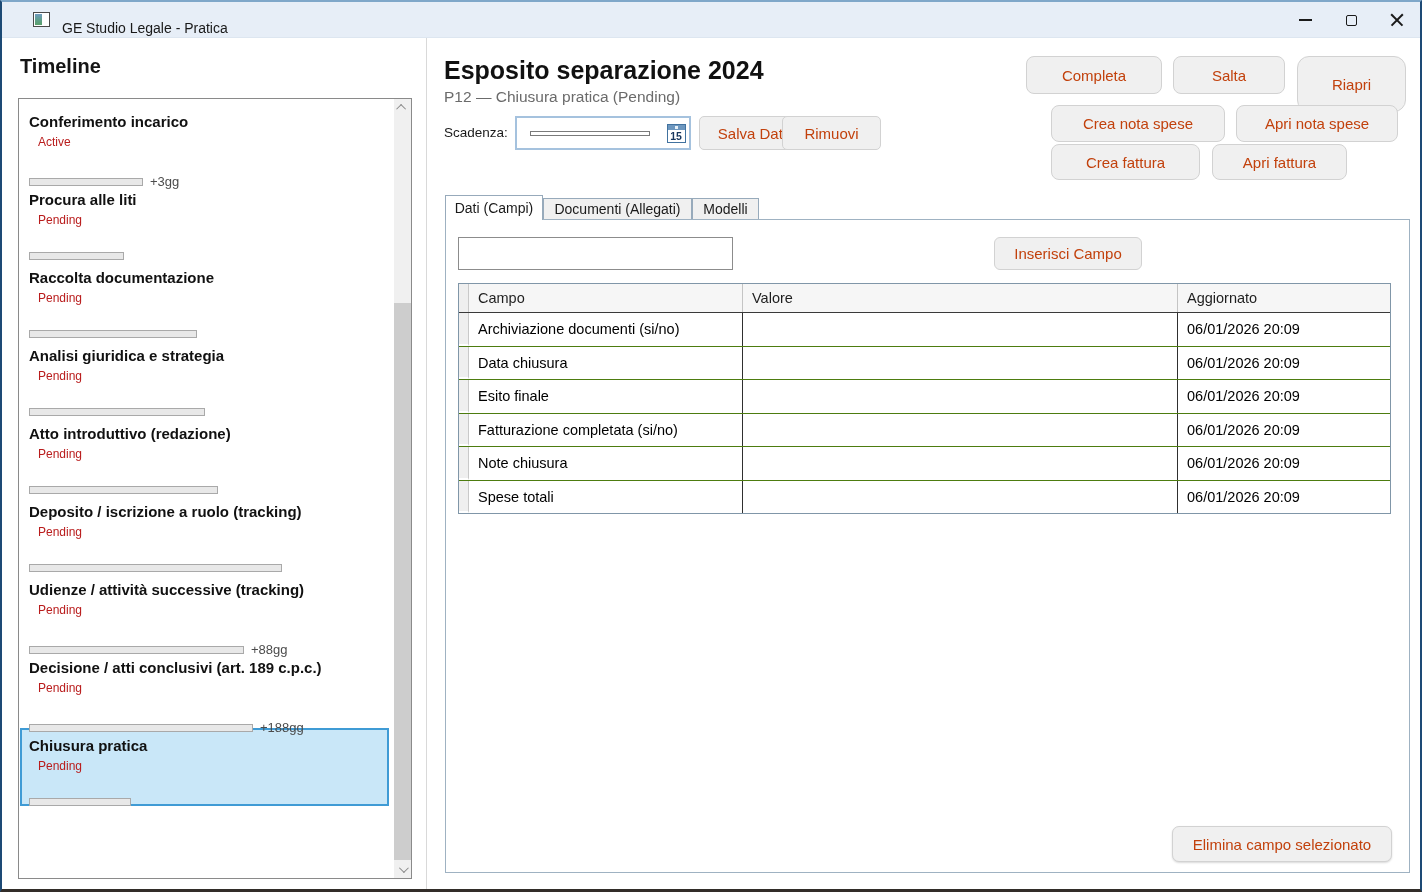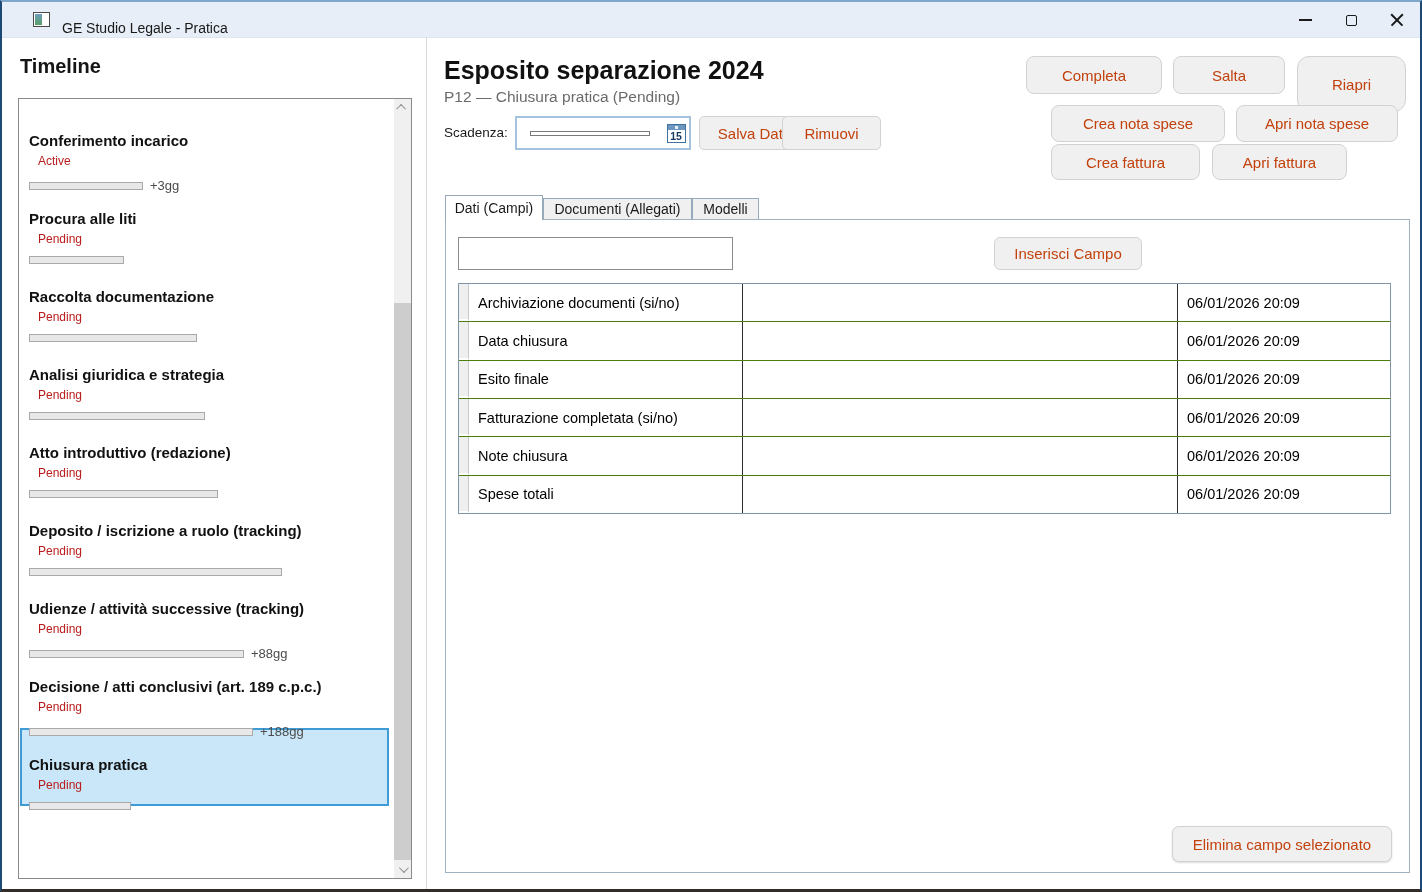--- a/index.html
+++ b/index.html
@@ -19,23 +19,23 @@
   .glyph-max{width:11px;height:11px;border:1.5px solid #1a1a1a;border-radius:2px;display:block;}
   .glyph-close{position:relative;width:14px;height:14px;display:block;}
   .glyph-close:before,.glyph-close:after{content:"";position:absolute;left:-1px;top:6px;width:16px;height:1.5px;background:#1a1a1a;}
   .glyph-close:before{transform:rotate(45deg);} .glyph-close:after{transform:rotate(-45deg);}
   
   .sidebar-heading{position:absolute;left:18px;top:53px;margin:0;font-size:20px;font-weight:700;color:#151515;}
   .listbox{position:absolute;left:16px;top:96px;width:394px;height:781px;border:1px solid #8a8a8a;background:#fff;}
   .tl-items{position:absolute;left:0;top:5px;right:24px;}
   .tl-item{height:78px;padding:6px 6px 0 7px;margin-left:1px;width:369px;border:2px solid transparent;}
   .tl-item.selected{background:#c9e7f8;border:2px solid #3f9bd5;}
-  .tl-title{font-size:15px;font-weight:700;color:#111;line-height:19px;margin-top:19px;}
+  .tl-title{font-size:15px;font-weight:700;color:#111;line-height:19px;}
   .tl-status{font-size:12px;color:#b91c1c;line-height:19px;margin-top:2px;margin-left:9px;}
-  .tl-barrow{margin-top:7px;display:flex;align-items:center;}
+  .tl-barrow{margin-top:22px;display:flex;align-items:center;}
   .tl-bar{height:8px;border:1px solid #a9a9a9;background:#e8e8e8;}
   .tl-extra{font-size:13px;color:#4c4c4c;margin-left:7px;}
   
   .scrollbar{position:absolute;right:0;top:0;width:17px;height:100%;background:#f0f0f0;}
   .sb-btn{position:absolute;left:0;width:17px;height:17px;display:flex;align-items:center;justify-content:center;}
   .sb-btn.up{top:0;} .sb-btn.down{bottom:0;}
   .chev{width:7px;height:7px;border-left:1.5px solid #8a8a8a;border-top:1.5px solid #8a8a8a;display:block;}
   .chev.up{transform:rotate(45deg) translateY(2px);} .chev.down{transform:rotate(225deg) translateY(2px);}
   .sb-thumb{position:absolute;left:0;top:204px;width:17px;height:557px;background:#cdcdcd;}
   .vdivider{position:absolute;left:424px;top:36px;width:1px;height:856px;background:#d9d9d9;}
@@ -213,20 +213,26 @@
 
   <div class="tab active" style="left:443px;top:193px;width:98px;height:25px;">Dati (Campi)</div>
   <div class="tab" style="left:541px;top:196px;width:149px;height:22px;">Documenti (Allegati)</div>
   <div class="tab" style="left:690px;top:196px;width:67px;height:22px;">Modelli</div>
   <div class="tabpanel"></div>
 
   <input class="field-input" value="" style="">
   <div class="btn" style="left:992px;top:235px;width:148px;height:33px;border-radius:6px;z-index:4;">Inserisci Campo</div>
 
   <div class="grid">
+    <div class="grid-header">
+      <div class="gh-corner"></div>
+      <div class="gh-cell col-campo">Campo</div>
+      <div class="gh-cell col-valore">Valore</div>
+      <div class="gh-cell col-agg">Aggiornato</div>
+    </div>
     <div id="grid-rows" style="display:flex;flex-direction:column;flex:1;">
         <div class="grid-row">
     <div class="gr-stripe"></div>
     <div class="gr-cell col-campo">Archiviazione documenti (si/no)</div>
     <div class="gr-cell col-valore"></div>
     <div class="gr-cell col-agg">06/01/2026 20:09</div>
   </div>
         <div class="grid-row">
     <div class="gr-stripe"></div>
     <div class="gr-cell col-campo">Data chiusura</div>

